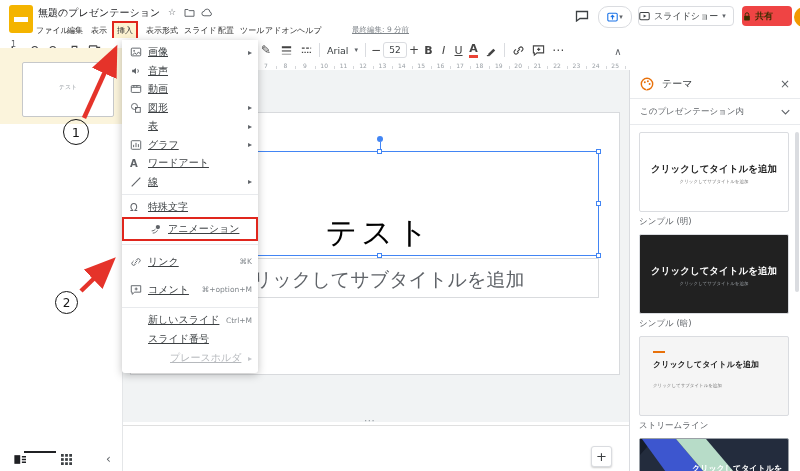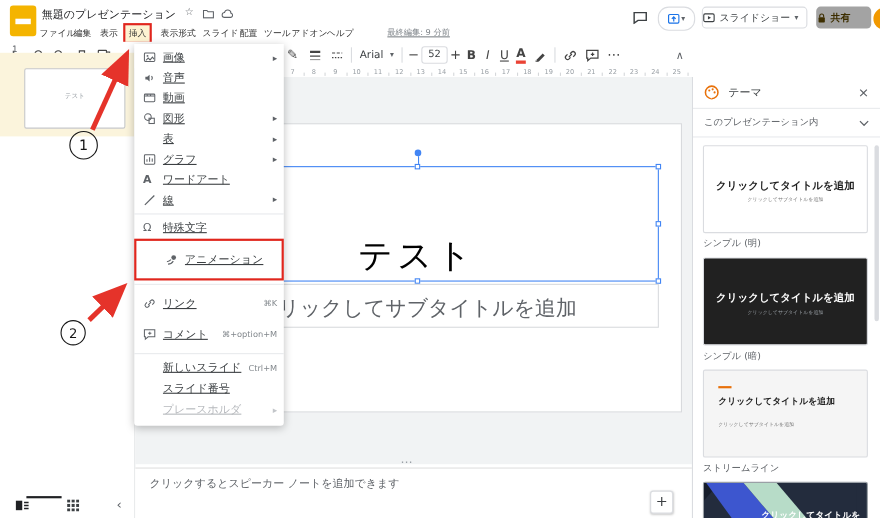--- a/index.html
+++ b/index.html
@@ -11,21 +11,21 @@
   
   .logo{left:9px;top:5px;width:24px;height:28px;background:#f4b400;border-radius:3px;}
   .logo i{position:absolute;left:5px;top:12px;width:14px;height:5px;background:#fff;}
   .doc-title{left:38px;top:6px;font-size:10px;color:#202124;}
   .title-ico{top:7px;font-size:9px;color:#5f6368;}
   .menubar span{position:absolute;top:23px;font-size:8px;color:#333;padding:2px 3px;cursor:default;}
   .menubar .highlight{background:#fdf3d2;outline:2px solid #e0261d;}
   .last-edit{left:352px;top:25px;font-size:7.5px;color:#80868b;text-decoration:underline;}
   .btn{box-sizing:border-box;display:flex;align-items:center;justify-content:flex-start;border-radius:4px;}
   .slideshow-btn{left:638px;top:6px;width:96px;height:20px;border:1px solid #dadce0;background:#fff;gap:4px;font-size:9px;color:#3c4043;}
-  .share-btn{left:742px;top:6px;width:50px;height:20px;background:#a3a3a3;gap:3px;font-size:9px;color:#3d2e00;font-weight:bold;}
+  .share-btn{left:742px;top:6px;width:50px;height:20px;background:#ef4444;gap:3px;font-size:9px;color:#3d2e00;font-weight:bold;}
   .present-pill{left:598px;top:6px;width:32px;height:20px;border:1px solid #dadce0;border-radius:10px;background:#fff;display:flex;align-items:center;justify-content:center;gap:1px;}
   .avatar{left:794px;top:7px;width:20px;height:20px;border-radius:50%;background:#f29900;}
   .caret{font-size:7px;color:#5f6368;line-height:1;}
   
   .toolbar{left:0;top:38px;width:630px;height:24px;background:#fff;}
   .tb{display:inline-flex;align-items:center;justify-content:center;height:22px;min-width:20px;font-size:12px;color:#444;border-radius:2px;}
   .tb-group{position:absolute;top:1px;display:flex;align-items:center;}
   .tb-divider{width:1px;height:14px;background:#dadce0;margin:0 3px;}
   .font-box{display:flex;align-items:center;gap:6px;font-size:9.5px;color:#3c4043;padding:0 4px;}
   .size-box{box-sizing:border-box;width:24px;height:16px;border:1px solid #dadce0;border-radius:3px;display:flex;align-items:center;justify-content:center;font-size:9px;color:#3c4043;}
@@ -58,22 +58,22 @@
   .notes-text{position:absolute;left:13px;top:7px;font-size:10px;color:#5f6368;}
   .explore-btn{position:absolute;right:17px;top:20px;width:19px;height:19px;background:#fff;border:1px solid #dadce0;border-radius:3px;box-shadow:0 1px 2px rgba(0,0,0,.2);display:flex;align-items:center;justify-content:center;font-size:13px;color:#3c4043;}
   
   .menu{left:122px;top:40px;width:136px;background:#fff;box-shadow:0 2px 8px rgba(0,0,0,.25);border-radius:0 0 3px 3px;padding:3px 0 5px 0;z-index:50;box-sizing:border-box;}
   .mi{display:flex;align-items:center;height:18.5px;padding:0 6px 0 8px;box-sizing:border-box;}
   .mi .ic{width:18px;display:flex;align-items:center;color:#5f6368;font-size:10px;flex:none;}
   .mi .lbl{flex:1;font-size:10px;color:#3c4043;white-space:nowrap;overflow:hidden;text-decoration:underline;}
   .mi .sc{font-size:7.5px;color:#80868b;margin-left:4px;white-space:nowrap;}
   .mi .sub{font-size:8px;color:#5f6368;margin-left:4px;}
   .mi.tall{height:28px;}
-  .mi.anim{height:38px;outline:2px solid #e0261d;outline-offset:-2px;padding-left:28px;}
-  .mi.disabled .lbl{color:#b6b9bd;}
+  .mi.anim{height:24px;outline:2px solid #e0261d;outline-offset:-2px;padding-left:28px;}
+  .mi.disabled .lbl{color:#b6b9bd;margin-left:22px;}
   .msep{height:1px;background:#e8eaed;margin:3px 0;}
   
   .panel{left:629px;top:38px;width:171px;height:433px;background:#fff;border-left:1px solid #dadce0;box-sizing:border-box;z-index:40;margin-top:32px;}
   .panel-head{position:absolute;left:0;top:0;width:100%;height:29px;border-bottom:1px solid #e8eaed;box-sizing:border-box;display:flex;align-items:center;padding:0 10px;gap:8px;}
   .panel-title{font-size:10px;color:#3c4043;flex:1;}
   .panel-close{font-size:12px;color:#5f6368;}
   .panel-sec{position:absolute;left:0;top:29px;width:100%;height:26px;border-bottom:1px solid #e8eaed;box-sizing:border-box;display:flex;align-items:center;padding:0 10px;gap:6px;}
   .sec-label{font-size:8.5px;color:#5f6368;flex:1;}
   .theme-list{position:absolute;left:0;top:55px;width:100%;height:347px;overflow:hidden;}
   .theme-item{margin:7px 0 0 9px;width:139px;}
@@ -291,21 +291,20 @@
         <span class="handle" style="right:-3px;bottom:-3px;"></span>
       </div>
       <div class="subbox">
         <div class="subtext nowrap">クリックしてサブタイトルを追加</div>
       </div>
     </div>
   </div>
 
   <div class="abs notes-handle">⋯</div>
   <div class="abs notes">
-    <span class="notes-text nowrap">クリックするとスピーカー ノートを追加できます</span>
     <span class="explore-btn">+</span>
   </div>
 
   <div class="abs menu">
     <div class="mi">
       <span class="ic">
           <svg width="12" height="12" viewBox="0 0 14 14" fill="none" stroke="#5f6368" stroke-width="1.1">
             <rect x="1.5" y="2.5" width="11" height="9" rx="1"></rect>
             <circle cx="4.8" cy="5.6" r="1" fill="#5f6368" stroke="none"></circle>
             <path d="M3 10.5l2.5-2.6 2 2 2.5-3 1.7 2.2"></path>

